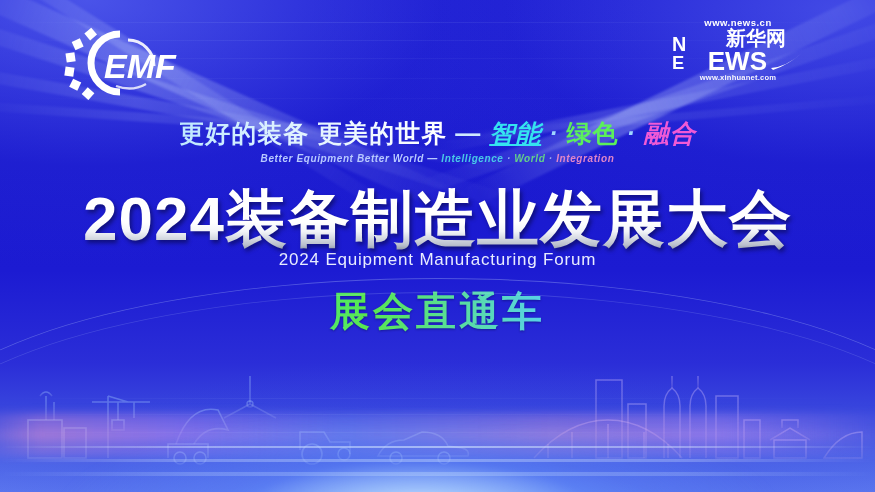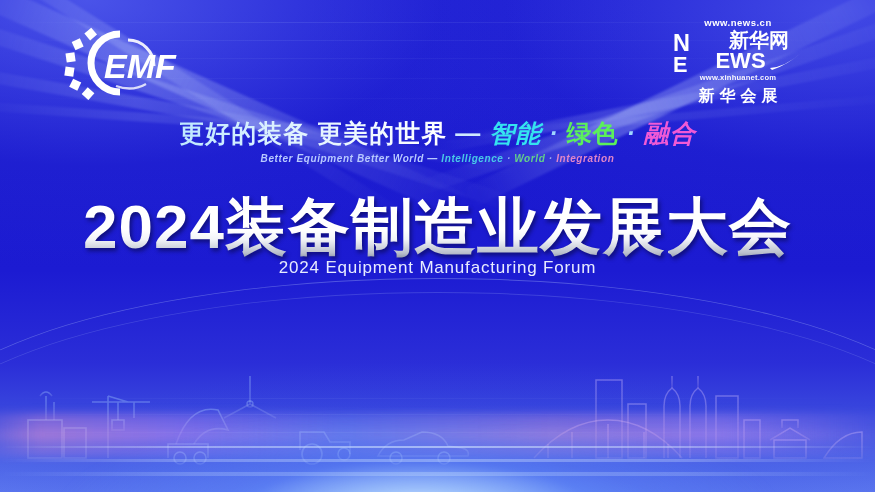--- a/index.html
+++ b/index.html
@@ -76,37 +76,37 @@
   
   #content{ position:absolute; left:0; right:0; top:120px; text-align:center; }
 
   .tagline{
     font-size:25px; font-weight:700; line-height:1.1;
     letter-spacing:1px; white-space:nowrap;
   }
   .tg-a{ background:linear-gradient(90deg,#bfe8ff 0%,#dff2ff 40%,#ffffff 100%);
          -webkit-background-clip:text; background-clip:text; color:transparent; }
   .tg-dash{ color:#cfe9ff; }
-  .tg-cyan{ color:#35e3f0; font-style:italic; }
+  .tg-cyan{ color:#35e3f0; font-style:italic;text-decoration:underline; }
   .tg-dot{ color:#9fd6ff; font-style:italic; }
   .tg-green{ color:#5bf05b; }
   .tg-pink{ color:#f05ad6; font-style:italic; }
 
   .tagline-en{
     margin-top:5px; font-size:10px; font-style:italic; font-weight:700;
     letter-spacing:.6px; white-space:nowrap;
   }
   .en-a{ color:#b8c9ff;margin-top:8px; }
   .en-cyan{ color:#49c9e8; }
   .en-green{ color:#63d08a; }
   .en-pink{ color:#e086c8; }
   .en-dot{ color:#9aa9f0; }
 
   .main-title{
-    margin-top:32px;
+    margin-top:24px;
     font-size:62px; font-weight:700; letter-spacing:1px;
     line-height:1; white-space:nowrap;
     background:linear-gradient(180deg,#ffffff 0%,#ffffff 55%,#f2f4f8 70%,#b9bfcc 92%,#8e96a8 100%);
     -webkit-background-clip:text; background-clip:text; color:transparent;
     filter:drop-shadow(2px 3px 2px rgba(0,0,20,.45));
   }
 
   .sub-en{
     font-size:17px; font-weight:400;
     letter-spacing:.8px; color:#e8ecff; white-space:nowrap;
@@ -183,29 +183,28 @@
   <div id="xinhua-logo">
     <div class="xh-url">www.news.cn</div>
     <div class="xh-main">
       <svg viewBox="0 0 46 52" width="40" height="46" aria-hidden="true">
         <text x="0" y="26" font-family="'Liberation Sans',sans-serif" font-size="27" font-weight="700" fill="#fff">N</text>
         <text x="0" y="50" font-family="'Liberation Sans',sans-serif" font-size="25" font-weight="700" fill="#fff">E</text>
       </svg>
       <div>
         <div class="xh-cn">新华网</div>
         <div style="display:flex; align-items:center; gap:3px;">
-          <div class="xh-cn" style="font-size:22px;">EWS</div>
+          <div class="xh-cn" style="font-size:26px;">EWS</div>
           <svg width="34" height="20" viewBox="0 0 34 20" aria-hidden="true">
             <path d="M1 17 Q16 16 32 2 Q18 14 3 19 Z" fill="#ffffff"></path>
           </svg>
         </div>
       </div>
     </div>
     <div class="xh-url small">www.xinhuanet.com</div>
-    <div class="xh-expo">新华会展</div>
   </div>
 
   <div id="content">
 
     <div class="tagline">
       <span class="tg-a">更好的装备 更美的世界</span>
       <span class="tg-dash">—</span>
       <span class="tg-cyan">智能</span>
       <span class="tg-dot">·</span>
       <span class="tg-green">绿色</span>
@@ -219,20 +218,21 @@
       <span class="en-dot">·</span>
       <span class="en-green">World</span>
       <span class="en-dot">·</span>
       <span class="en-pink">Integration</span>
     </div>
 
     <div class="main-title">2024装备制造业发展大会</div>
 
     <div class="sub-en">2024  Equipment  Manufacturing  Forum</div>
 
+    <div class="express">展会直通车</div>
 
   </div>
 
   <svg id="skyline" viewBox="0 0 875 130">
     <defs>
       <linearGradient id="silh" x1="0" y1="0" x2="0" y2="1">
         <stop offset="0%" stop-color="#9fc8ff" stop-opacity=".40"></stop>
         <stop offset="100%" stop-color="#cfe2ff" stop-opacity=".16"></stop>
       </linearGradient>
       <linearGradient id="silhR" x1="0" y1="0" x2="0" y2="1">

